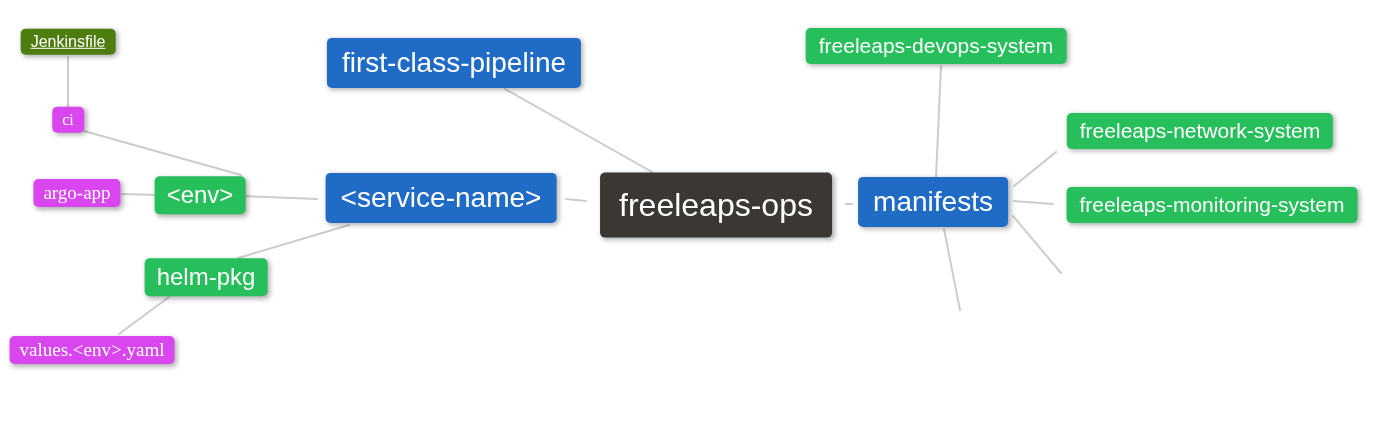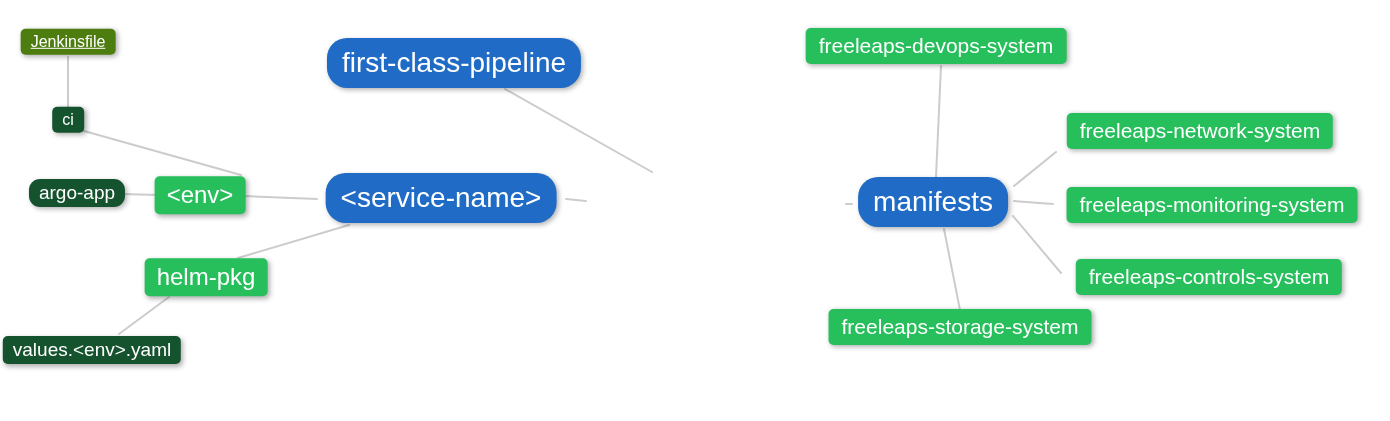--- a/index.html
+++ b/index.html
@@ -35,25 +35,25 @@
     border-radius: 5px;
     line-height: 1.15;
     box-shadow: 2px 2px 5px rgba(0,0,0,0.30);
     cursor: default;
     user-select: none;
   }
   
   .c-dark   { background: #3b3733; }
   .c-blue   { background: #1f6bc5; }
   .c-green  { background: #26bf5c; }
-  .c-red    { background: #14532d; }
+  .c-red    { background: #d946ef; font-family: Liberation Serif, serif; }
   .c-orange { background: #4d7c0f; text-decoration: underline; }
   
   .s-root { font-size: 32px; padding: 14px 19px; }
-  .s-l2   { font-size: 28px; padding: 9px 15px; border-radius: 20px; }
+  .s-l2   { font-size: 28px; padding: 9px 15px; }
   .s-l3a  { font-size: 24px; padding: 5px 12px; }
   .s-l3b  { font-size: 21px; padding: 6px 13px; }
   .s-l4   { font-size: 19px; padding: 3px 10px; }
   .s-l5   { font-size: 16px; padding: 4px 10px; }
 </style>
 </head>
 <body>
 
 <div class="canvas">
 
@@ -67,42 +67,41 @@
     <line x1="505" y1="89" x2="652" y2="172"></line>
     <line x1="566" y1="199" x2="586" y2="201"></line>
     <line x1="846" y1="204" x2="852" y2="204"></line>
     <line x1="941" y1="66" x2="936" y2="177"></line>
     <line x1="1014" y1="186" x2="1056" y2="152"></line>
     <line x1="1014" y1="201" x2="1053" y2="204"></line>
     <line x1="1013" y1="216" x2="1061" y2="273"></line>
     <line x1="944" y1="229" x2="960" y2="310"></line>
   </svg>
 
+  <div class="node c-dark s-root" style="left:716px; top:205px;">freeleaps-ops</div>
 
   <div class="node c-blue s-l2" style="left:454px; top:63px;">first-class-pipeline</div>
 
   <div class="node c-blue s-l2" style="left:441px; top:198px;">&lt;service-name&gt;</div>
 
   <div class="node c-blue s-l2" style="left:933px; top:202px;text-align:center;">manifests</div>
 
   <div class="node c-green s-l3a" style="left:200px; top:195px;">&lt;env&gt;</div>
 
   <div class="node c-green s-l3a" style="left:206px; top:277px;">helm-pkg</div>
 
   <div class="node c-red s-l5" style="left:68px; top:120px;">ci</div>
 
   <div class="node c-orange s-l5" style="left:68px; top:42px;">Jenkinsfile</div>
 
-  <div class="node c-red s-l4" style="left:77px; top:193px;border-radius:11px;">argo-app</div>
+  <div class="node c-red s-l4" style="left:77px; top:193px;">argo-app</div>
 
   <div class="node c-red s-l4" style="left:92px; top:350px;">values.&lt;env&gt;.yaml</div>
 
   <div class="node c-green s-l3b" style="left:936px; top:46px;">freeleaps-devops-system</div>
 
   <div class="node c-green s-l3b" style="left:1200px; top:131px;padding-left:13px;">freeleaps-network-system</div>
 
   <div class="node c-green s-l3b" style="left:1212px; top:205px;">freeleaps-monitoring-system</div>
 
-  <div class="node c-green s-l3b" style="left:1209px; top:277px;">freeleaps-controls-system</div>
 
-  <div class="node c-green s-l3b" style="left:960px; top:327px;">freeleaps-storage-system</div>
 
 </div>
 
 </body></html>

